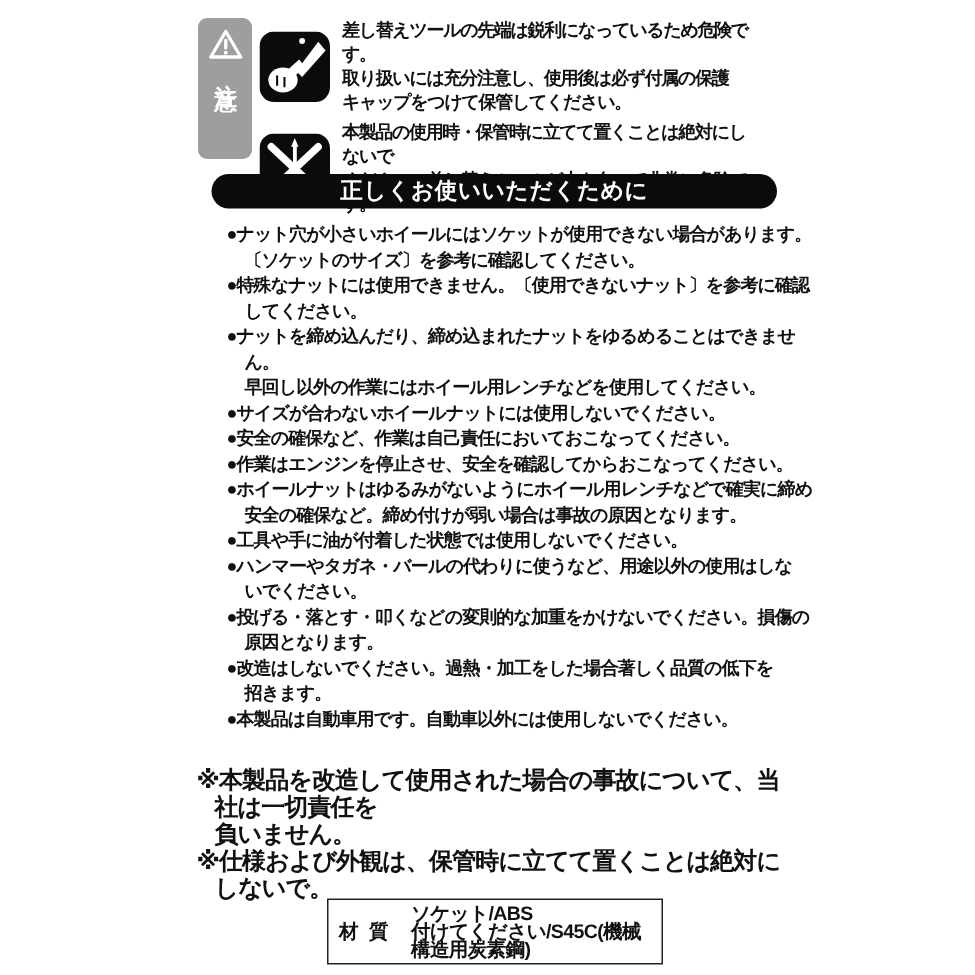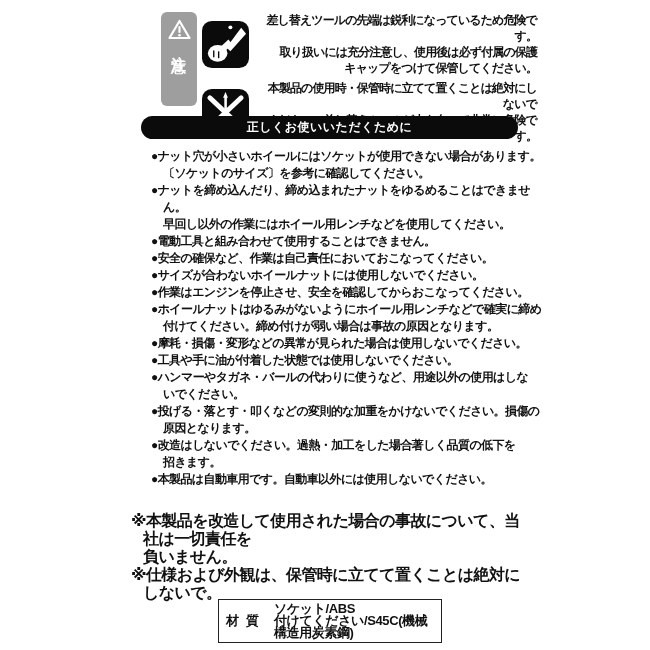--- a/index.html
+++ b/index.html
@@ -4,21 +4,21 @@
 <style>
   * { margin:0; padding:0; box-sizing:border-box; }
   html,body { background:#fff; }
   .page {
     position:relative; width:650px; height:650px; background:#ffffff;
     font-family:"Liberation Sans","DejaVu Sans",sans-serif;
     font-weight:bold; color:#111; overflow:hidden;
   }
 
   
-  .warn-header { position:absolute; left:161px; top:12px; display:flex; gap:5px;text-align:right; }
+  .warn-header { position:absolute; left:132px; top:12px; display:flex; gap:5px; }
   .caution-badge {
     width:36px; height:94px; background:#9e9e9e; border-radius:6px;
     display:flex; flex-direction:column; align-items:center; padding-top:7px;
     color:#fff; flex-shrink:0;
   }
   .caution-badge .badge-label {
     writing-mode:vertical-rl; text-orientation:upright;
     font-size:15px; letter-spacing:4px; margin-top:3px; line-height:1;
   }
   .warn-col { display:flex; flex-direction:column; gap:4px; }
@@ -26,21 +26,21 @@
   .warn-icon { width:47px; height:47px; flex-shrink:0; }
   .warn-text {
     width:280px; font-size:12px; line-height:16px; letter-spacing:-0.9px;
     white-space:pre-line;
   }
 
   
   .section-banner {
     position:absolute; left:141px; top:116px; width:377px; height:23px;
     background:#0b0b0b; border-radius:12px; color:#fff;
-    font-size:12px; line-height:23px; text-align:center; letter-spacing:0.5px;
+    font-size:15px; line-height:23px; text-align:center; letter-spacing:0.5px;
   }
 
   
   .precaution-list {
     position:absolute; left:131px; top:148px; width:394px;
     font-size:12px; line-height:17px; letter-spacing:-0.6px;margin-left:20px;
   }
   .precaution-list .item,
   .notes-list .item {
     white-space:pre-line; text-indent:-12px; padding-left:12px;
@@ -107,36 +107,36 @@
     </div>
   </div>
 
   <div class="section-banner">正しくお使いいただくために</div>
 
   <div class="precaution-list">
 
       <div class="item">●ナット穴が小さいホイールにはソケットが使用できない場合があります。
 〔ソケットのサイズ〕を参考に確認してください。</div>
 
+      <div class="item">●特殊なナットには使用できません。〔使用できないナット〕を参考に確認
+してください。</div>
 
       <div class="item">●ナットを締め込んだり、締め込まれたナットをゆるめることはできません。
 早回し以外の作業にはホイール用レンチなどを使用してください。</div>
 
-      <div class="item">●電動工具と組み合わせて使用することはできません。</div>
+
+      <div class="item">●サイズが合わないホイールナットには使用しないでください。</div>
 
       <div class="item">●安全の確保など、作業は自己責任においておこなってください。</div>
-
-      <div class="item">●サイズが合わないホイールナットには使用しないでください。</div>
 
       <div class="item">●作業はエンジンを停止させ、安全を確認してからおこなってください。</div>
 
       <div class="item">●ホイールナットはゆるみがないようにホイール用レンチなどで確実に締め
-付けてください。締め付けが弱い場合は事故の原因となります。</div>
+安全の確保など。締め付けが弱い場合は事故の原因となります。</div>
 
-      <div class="item">●摩耗・損傷・変形などの異常が見られた場合は使用しないでください。</div>
 
       <div class="item">●工具や手に油が付着した状態では使用しないでください。</div>
 
       <div class="item">●ハンマーやタガネ・バールの代わりに使うなど、用途以外の使用はしな
 いでください。</div>
 
       <div class="item">●投げる・落とす・叩くなどの変則的な加重をかけないでください。損傷の
 原因となります。</div>
 
       <div class="item">●改造はしないでください。過熱・加工をした場合著しく品質の低下を

